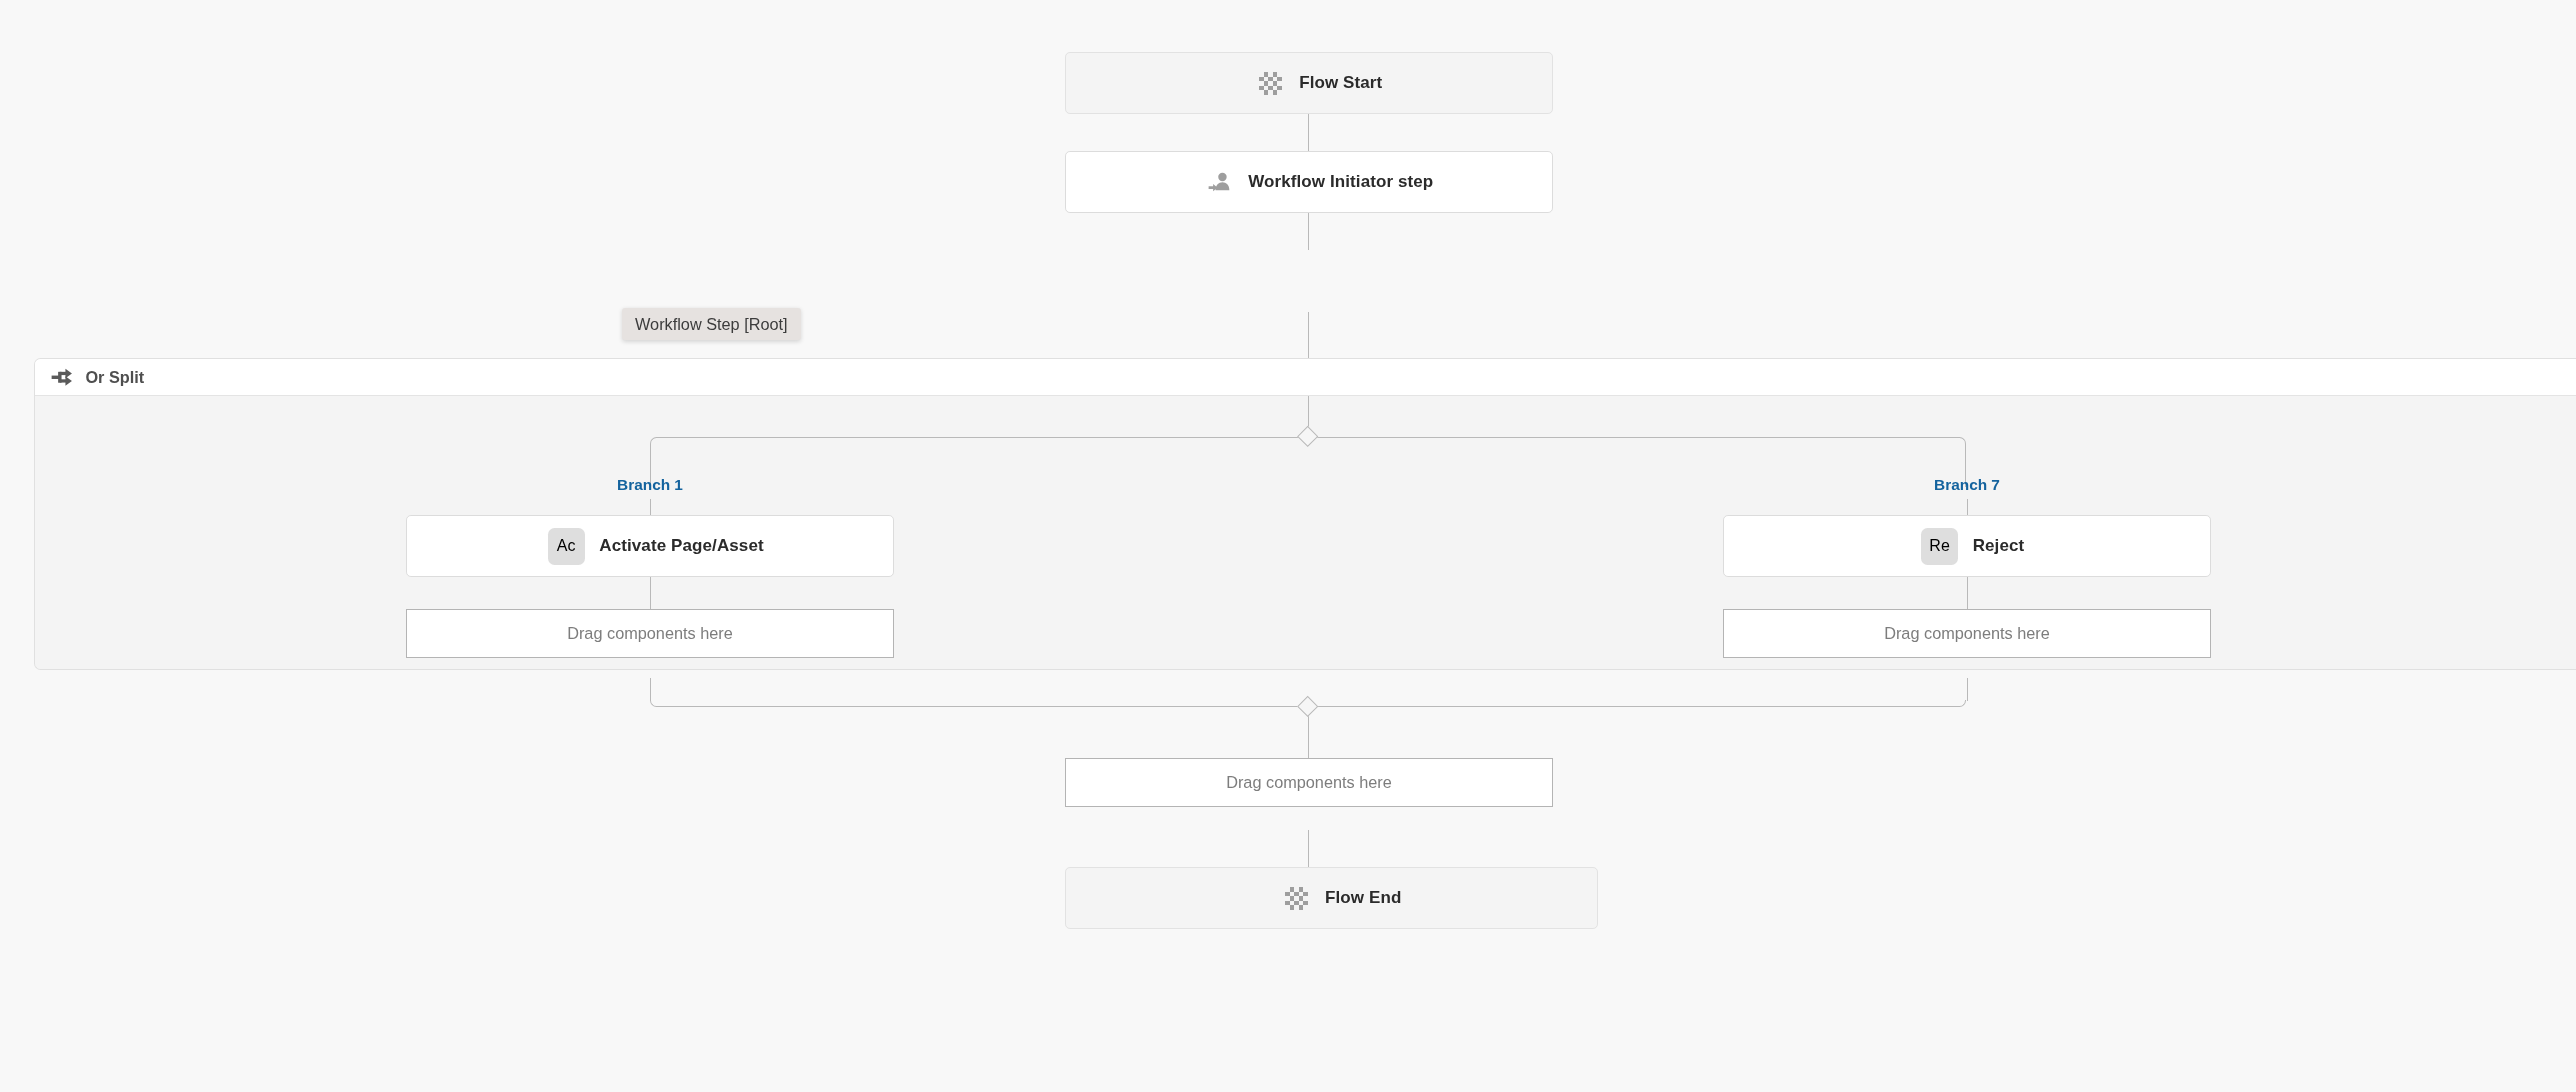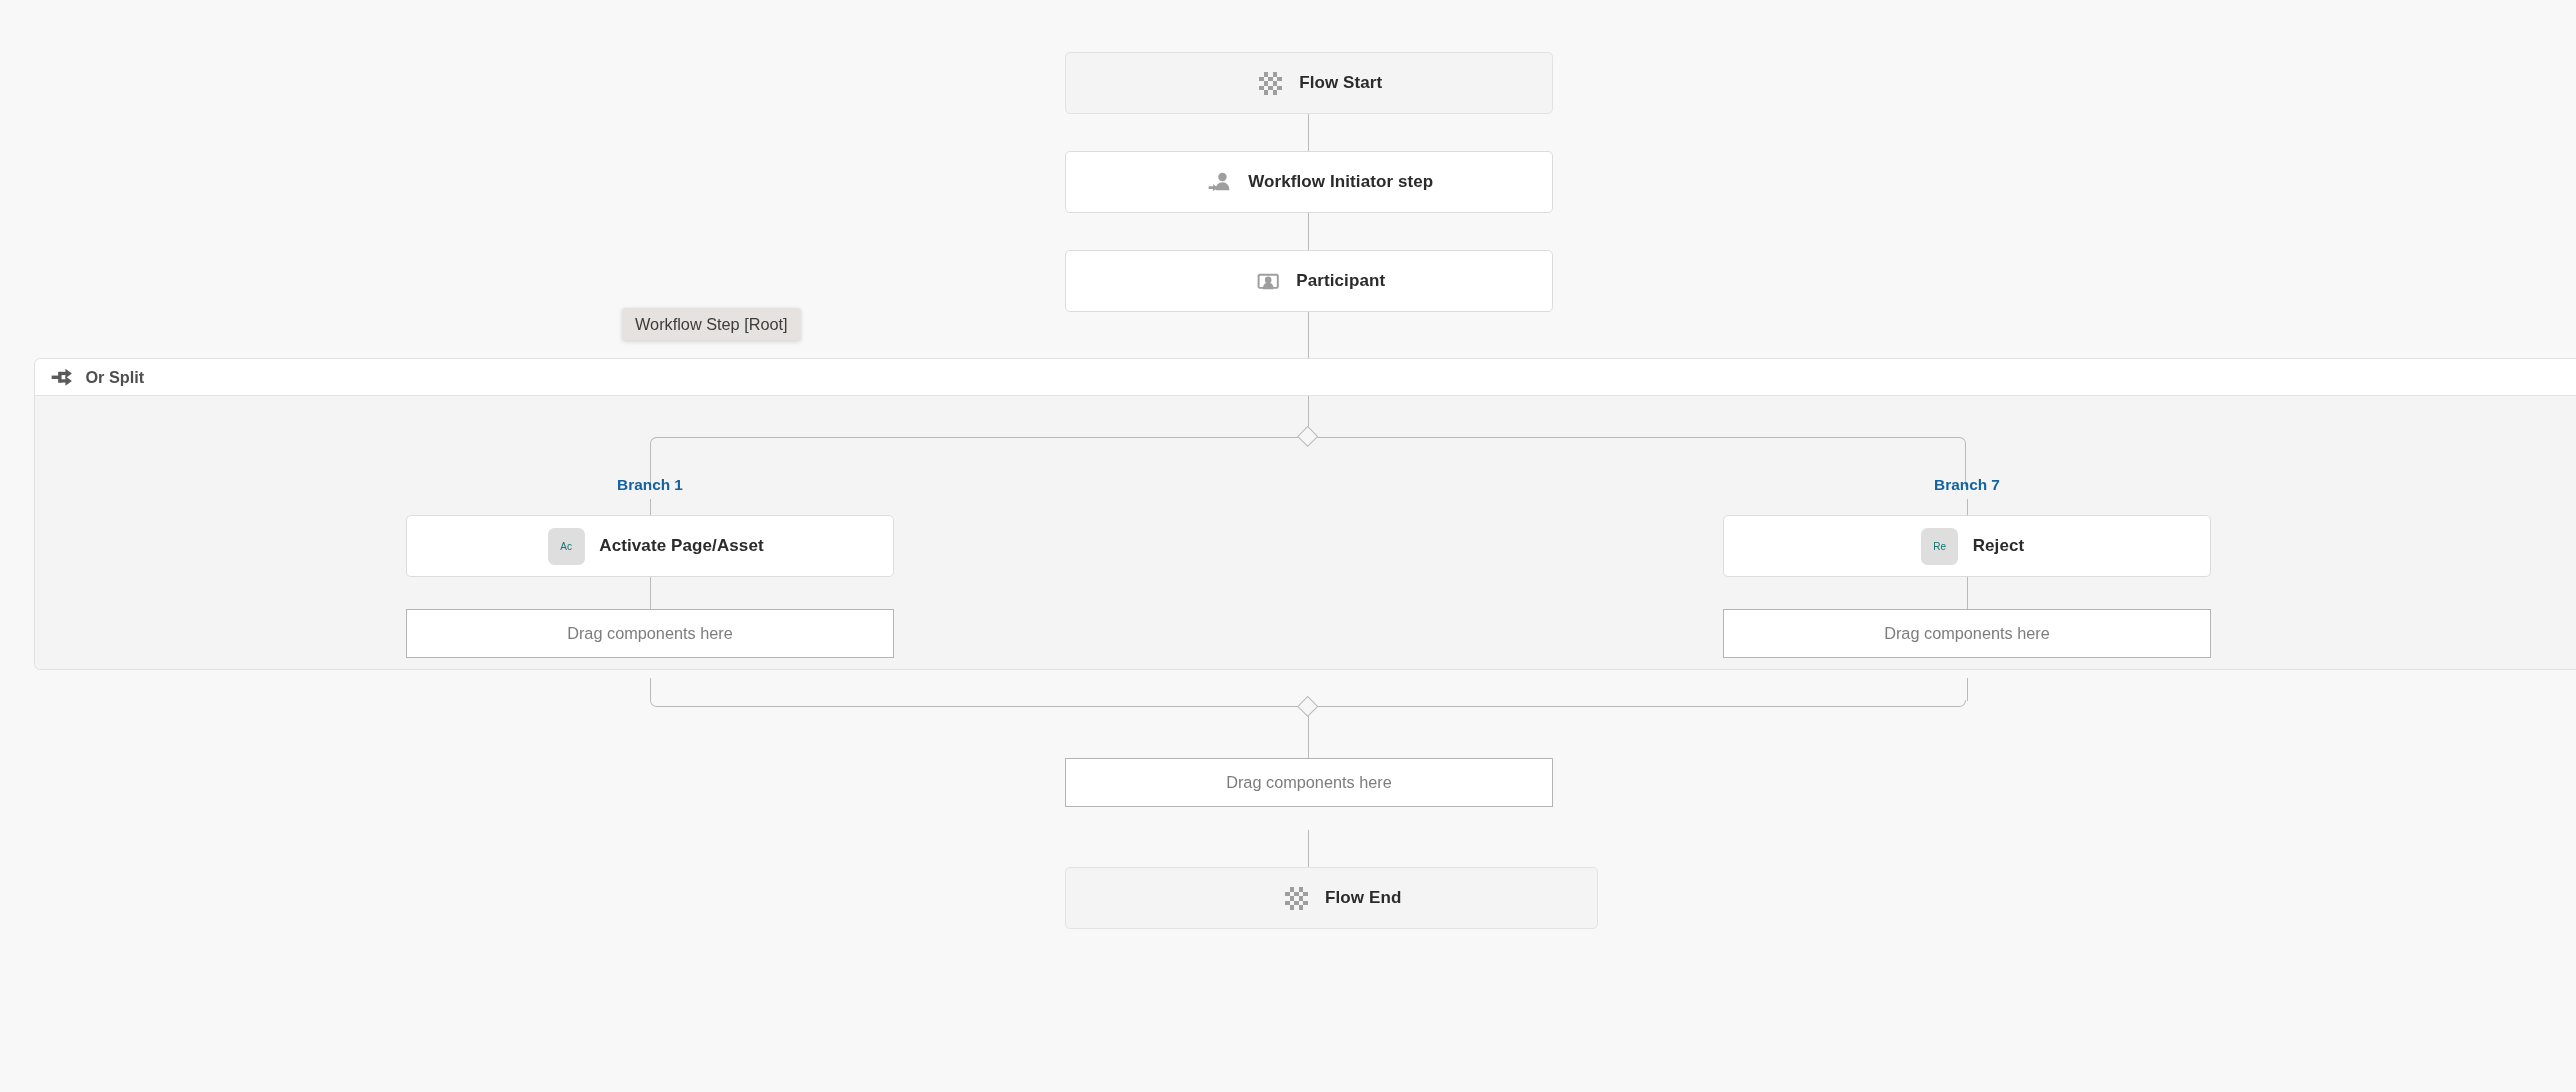--- a/index.html
+++ b/index.html
@@ -52,22 +52,22 @@
     letter-spacing: 0.1px;
     white-space: nowrap;
   }
 
   
   .badge {
     width: 37px; height: 37px;
     flex: 0 0 37px;
     border-radius: 6.5px;
     background: #dedede;
-    color: #0f766e;
-    font-size: 10px;
+    color: #000000;
+    font-size: 16px;
     display: flex;
     align-items: center;
     justify-content: center;
     margin-right: 14.6px;
     font-weight: normal;
   }
   .node.with-badge { padding-left: 11.4px; }
 
   
   .dropzone {
@@ -261,34 +261,20 @@
           <circle cx="19" cy="8.5" r="5.2"></circle>
           <path d="M10.5 25 C10.5 18.6 14.3 15.2 19 15.2 C23.7 15.2 27.5 18.6 27.5 25 Z"></path>
           <rect x="2" y="20" width="7" height="3.4"></rect>
           <polygon points="7.5,17.2 13,21.7 7.5,26.2"></polygon>
         </g>
       </svg>
     </span>
     <span class="node-label">Workflow Initiator step</span>
   </div>
 
-  <div class="node" style="left:1065px; top:250px; width:488px;">
-    <span class="node-icon">
-      <svg width="24.4" height="24.4" viewBox="0 0 30 30">
-        <g fill="none" stroke="#9e9e9e" stroke-width="2.4">
-          <path d="M3.2 7 L3.2 23.2 M26.8 7 L26.8 23.2 M3.2 7 L26.8 7 M3.2 23.2 L9 23.2 M21 23.2 L26.8 23.2"></path>
-        </g>
-        <g fill="#9e9e9e">
-          <circle cx="15" cy="13.4" r="4.1"></circle>
-          <path d="M8.2 25 C8.2 19.6 11.2 16.6 15 16.6 C18.8 16.6 21.8 19.6 21.8 25 Z"></path>
-        </g>
-      </svg>
-    </span>
-    <span class="node-label">Participant</span>
-  </div>
 
   <div class="node with-badge" style="left:406px; top:515px; width:488px;">
     <span class="badge">Ac</span>
     <span class="node-label">Activate Page/Asset</span>
   </div>
 
   <div class="dropzone" style="left:406px; top:609px; width:488px;">
     <span>Drag components here</span>
   </div>
 

